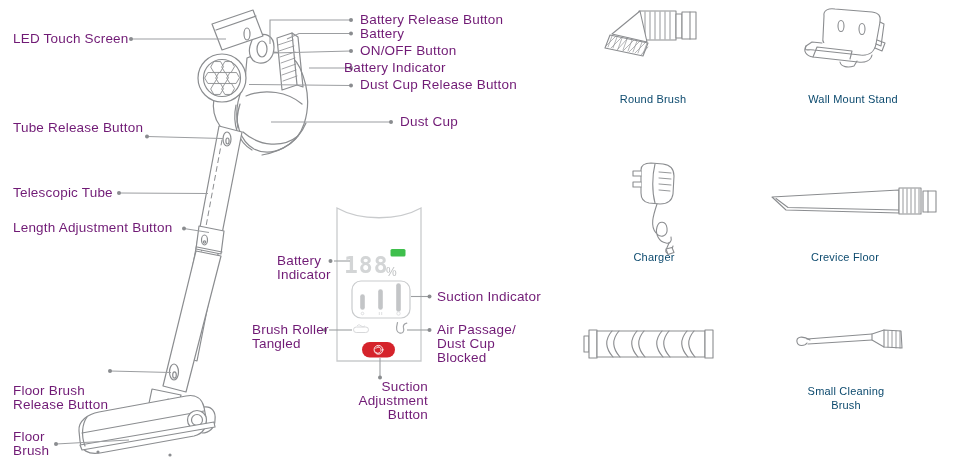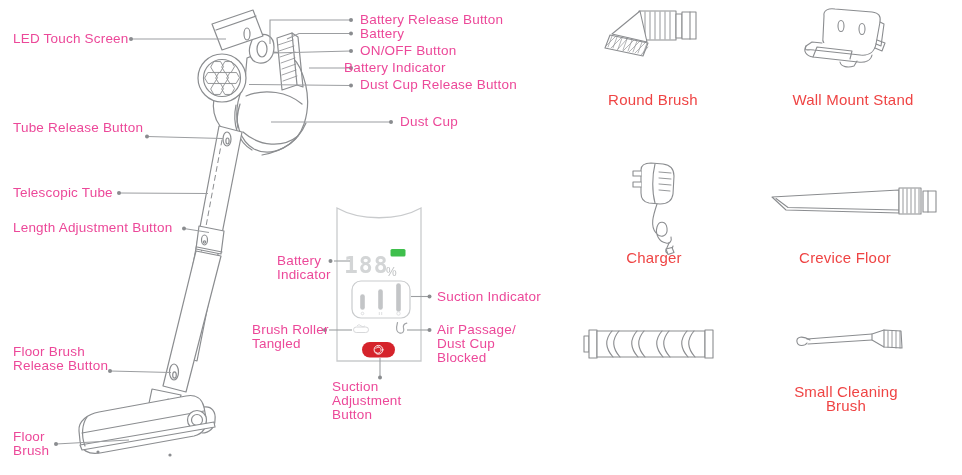--- a/index.html
+++ b/index.html
@@ -1,21 +1,21 @@
 <!DOCTYPE html>
 <html><head>
 <meta charset="utf-8">
 <style>
   html,body{margin:0;padding:0;background:#ffffff;}
   #stage{position:relative;width:962px;height:475px;background:#ffffff;overflow:hidden;
          font-family:"Liberation Sans", sans-serif;color:#3e4042;}
   #art{position:absolute;left:0;top:0;}
-  .lbl{position:absolute;font-size:13.5px;line-height:14px;letter-spacing:.2px;color:#ec4899;white-space:nowrap;}
-  .lbl.center{text-align:left;white-space:normal;}
-  .cap{position:absolute;width:150px;text-align:center;font-size:15px;line-height:13.5px;letter-spacing:.2px;color:#ef4444;}
+  .lbl{position:absolute;font-size:13.5px;line-height:14px;letter-spacing:.2px;color:#701a75;white-space:nowrap;}
+  .lbl.center{text-align:right;white-space:normal;}
+  .cap{position:absolute;width:150px;text-align:center;font-size:11px;line-height:13.5px;letter-spacing:.2px;color:#0c4a6e;}
 </style>
 </head>
 <body>
 
 <div id="stage">
 
   <svg id="art" width="962" height="475" viewBox="0 0 962 475">
 
     <g stroke="#8b8d90" fill="none" stroke-width="1.2" stroke-linecap="round" stroke-linejoin="round">
 
@@ -241,21 +241,21 @@
         <circle cx="325" cy="330" r="2"></circle>
       <circle cx="429.5" cy="330" r="2"></circle>
         <circle cx="380" cy="377.5" r="2"></circle>
     </g>
   </svg>
 
   <div class="lbl" style="left:13px;top:32px">LED Touch Screen</div>
   <div class="lbl" style="left:13px;top:121px">Tube Release Button</div>
   <div class="lbl" style="left:13px;top:186px">Telescopic Tube</div>
   <div class="lbl" style="left:13px;top:221px">Length Adjustment Button</div>
-  <div class="lbl" style="left:13px;top:345px">
+  <div class="lbl" style="left:13px;top:384px">
     <div>Floor Brush</div>
     <div>Release Button</div>
   </div>
   <div class="lbl" style="left:13px;top:430px">
     <div>Floor</div>
     <div>Brush</div>
   </div>
 
   <div class="lbl" style="left:360px;top:13px">Battery Release Button</div>
   <div class="lbl" style="left:360px;top:27px">Battery</div>

